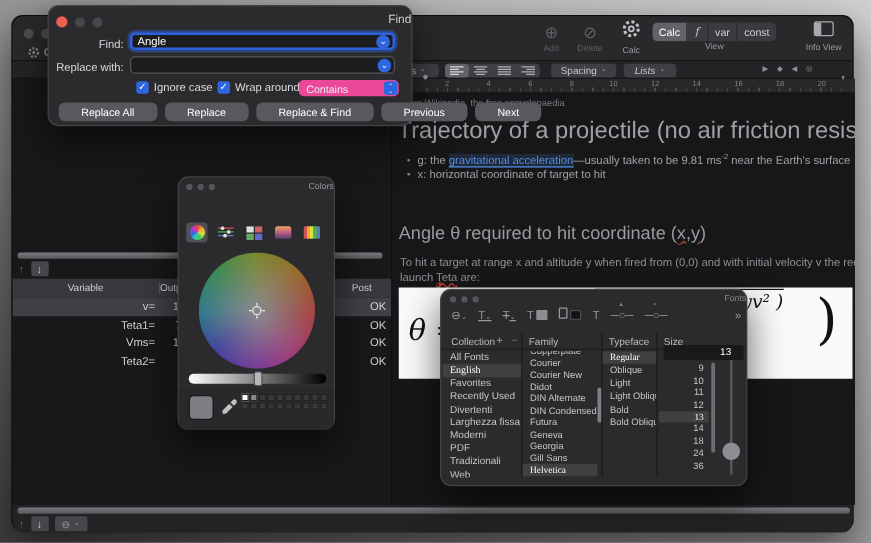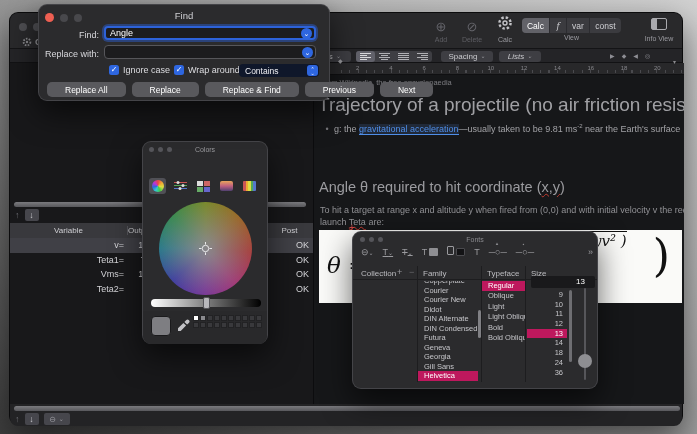--- a/index.html
+++ b/index.html
@@ -71,32 +71,32 @@
   .f-lhs { position:absolute; left:8px; top:22px; font-family:"DejaVu Serif", serif; font-style:italic; font-size:23px; color:#111; }
   .f-frag { position:absolute; left:100px; top:2px; font-family:"DejaVu Serif", serif; font-style:italic; font-size:15px; color:#111; white-space:nowrap; }
   .f-over { border-top:1.5px solid #111; }
   .f-close { position:absolute; right:12px; top:0px; font-family:"DejaVu Serif", serif; font-size:44px; font-weight:200; color:#111; }
 
   .mw-bottombar { left:0; top:391px; width:100%; height:22px; background:#232325; border-radius:0 0 8px 8px; }
 
   
   .panel { background:#2b2b2d; border-radius:9px; border:1px solid rgba(90,90,94,.55);
     box-shadow:0 12px 30px rgba(0,0,0,.6); }
-  .panel-title { text-align:center; color:#cfcfd3; }
+  .panel-title { text-align:right; color:#cfcfd3; }
 
   
   #find-panel { left:38px; top:4px; width:292px; height:97px; z-index:40; }
   .f-row-label { font-size:9px; color:#d8d8dc; text-align:right; }
   .f-field { background:#1c1c1e; border:1px solid #56565a; border-radius:4px; height:14px; display:flex; align-items:center; }
   .f-field.focus { border:2px solid #2d62d9; box-shadow:0 0 0 2px rgba(45,98,217,.45); }
   .f-field input { flex:1; background:transparent; border:none; outline:none; color:#fff; font-size:9px; padding:0 4px; font-family:inherit; }
   .combo-btn { width:11px; height:11px; border-radius:50%; background:#2e66e0; color:#fff; font-size:7px; line-height:11px; text-align:center; margin-right:2px; flex:0 0 auto; }
   .chk { width:10px; height:10px; border-radius:2.5px; background:#2e66e0; color:#fff; font-size:8px; line-height:10px; text-align:center; }
   .chk-label { font-size:9px; color:#dcdce0; margin-left:4px; }
-  .popup { background:#0f172a; border-radius:4px; height:13px; display:flex; align-items:center; font-size:8.5px; color:#eeeef2;justify-content:center; }
+  .popup { background:#ec4899; border-radius:4px; height:13px; display:flex; align-items:center; font-size:8.5px; color:#eeeef2;justify-content:center; }
   .popup .pop-label { flex:1; padding-left:6px; }
   .stepper { width:11px; height:11px; background:#2e66e0; border-radius:3px; margin-right:1px; display:flex; flex-direction:column; align-items:center; justify-content:center; color:#fff; }
   .stepper span { font-size:5px; line-height:4px; }
   .btn { height:15px; background:#59595d; border-radius:5px; color:#fff; font-size:8.5px; display:flex; align-items:center; justify-content:center; padding:0 18px; white-space:nowrap; }
 
   
   #colors-panel { left:142px; top:141px; width:126px; height:203px; z-index:30; }
   .cp-tools { position:absolute; left:6px; top:36px; display:flex; gap:6px; align-items:center; }
   .cp-tool { width:17px; height:16px; display:flex; align-items:center; justify-content:center; border-radius:3px; }
   .cp-tool.sel { background:#505056; }
@@ -110,21 +110,21 @@
   .swgrid { position:absolute; left:50px; top:4px; display:grid; grid-template-columns:repeat(10,6px); grid-auto-rows:6px; gap:1px; }
   .sw { background:#39393c; border:1px solid #222224; }
 
   
   #fonts-panel { left:352px; top:231px; width:246px; height:158px; z-index:35; }
   .fp-tools { position:absolute; left:8px; top:14px; width:232px; display:flex; align-items:center; gap:9px; color:#9a9a9e; font-size:9px; }
   .fp-sep { position:absolute; top:34px; bottom:6px; width:1px; background:#1d1d1f; }
   .fp-head { position:absolute; top:34px; left:0; width:100%; height:14px; border-bottom:1px solid #1d1d1f; font-size:8px; color:#bcbcc0; }
   .fp-list { position:absolute; top:49px; bottom:6px; overflow:hidden; }
   .fp-list .li { font-size:8px; color:#c6c6ca; padding-left:6px; white-space:nowrap; }
-  .fp-list .li.sel { background:#be185d; color:#fff; }
+  .fp-list .li.sel { background:#404040; color:#fff;font-family:Liberation Serif, serif; }
   .col-list .li { height:10.4px; line-height:10.4px; }
   .fam-list .li { height:9.5px; line-height:9.5px; font-size:7.5px; }
   .fam-list .li:first-of-type { margin-top:-5px; }
   .face-list .li { height:10.4px; line-height:10.4px; font-size:7.5px; }
   .size-list { text-align:right; }
   .size-list .li { height:9.7px; line-height:9.7px; font-size:7.5px; padding:0 4px 0 0; text-align:right; }
   .size-field { position:absolute; left:178px; top:44px; width:64px; height:12px; background:#19191b; border-radius:2px; color:#fff; font-size:8px; text-align:right; padding-right:10px; line-height:12px; }
   .vslider { position:absolute; left:231px; top:56px; width:2px; height:92px; background:#56565a; border-radius:1px; }
   .vslider-thumb { position:absolute; left:-6px; top:66px; width:14px; height:14px; border-radius:50%; background:#8e8e92; }
   .scroll-thumb { background:#808084; border-radius:2px; position:absolute; }
@@ -290,20 +290,21 @@
   </div>
 
   <div class="abs doc-pane">
     <div class="doc-src">From Wikipedia, the free encyclopaedia</div>
     <div class="doc-title">Trajectory of a projectile (no air friction resistance)</div>
 
     <div class="bullets">
       <div class="b">
         <span class="dot-b">•</span><span>g: the </span><span class="doc-link">gravitational acceleration</span><span>—usually taken to be 9.81 ms</span><sup style="font-size:6px;">-2</sup><span> near the Earth's surface</span>
       </div>
+      <div class="b"><span class="dot-b">•</span><span>x: horizontal coordinate of target to hit</span></div>
     </div>
 
     <div class="doc-h2">
       <span>Angle θ required to hit coordinate (</span><span class="wavy">x,y</span><span>)</span>
     </div>
 
     <div class="doc-para">
       <div>To hit a target at range x and altitude y when fired from (0,0) and with initial velocity v the required angle(s) of</div>
       <div><span>launch </span><span class="wavy">Teta</span><span> are:</span></div>
     </div>
@@ -485,20 +486,33 @@
     <span class="abs" style="left:44px; top:1px; color:#9a9a9e; font-size:9px;">+</span>
     <span class="abs" style="left:56px; top:1px; color:#6a6a6e; font-size:9px;">−</span>
     <span class="abs" style="left:70px; top:3px;">Family</span>
     <span class="abs" style="left:134px; top:3px;">Typeface</span>
     <span class="abs" style="left:178px; top:3px;">Size</span>
   </div>
   <span class="fp-sep" style="left:64px;"></span>
   <span class="fp-sep" style="left:128px;"></span>
   <span class="fp-sep" style="left:172px;"></span>
 
+  <div class="fp-list col-list" style="left:1px; width:63px;">
+
+  <div class="li">All Fonts</div>
+      <div class="li sel">English</div>
+      <div class="li">Favorites</div>
+      <div class="li">Recently Used</div>
+      <div class="li">Divertenti</div>
+      <div class="li">Larghezza fissa</div>
+      <div class="li">Moderni</div>
+      <div class="li">PDF</div>
+      <div class="li">Tradizionali</div>
+      <div class="li">Web</div>
+    </div>
   <div class="fp-list fam-list" style="left:65px; width:60px;">
 
   <div class="li">Copperplate</div>
       <div class="li">Courier</div>
       <div class="li">Courier New</div>
       <div class="li">Didot</div>
       <div class="li">DIN Alternate</div>
       <div class="li">DIN Condensed</div>
       <div class="li">Futura</div>
       <div class="li">Geneva</div>

